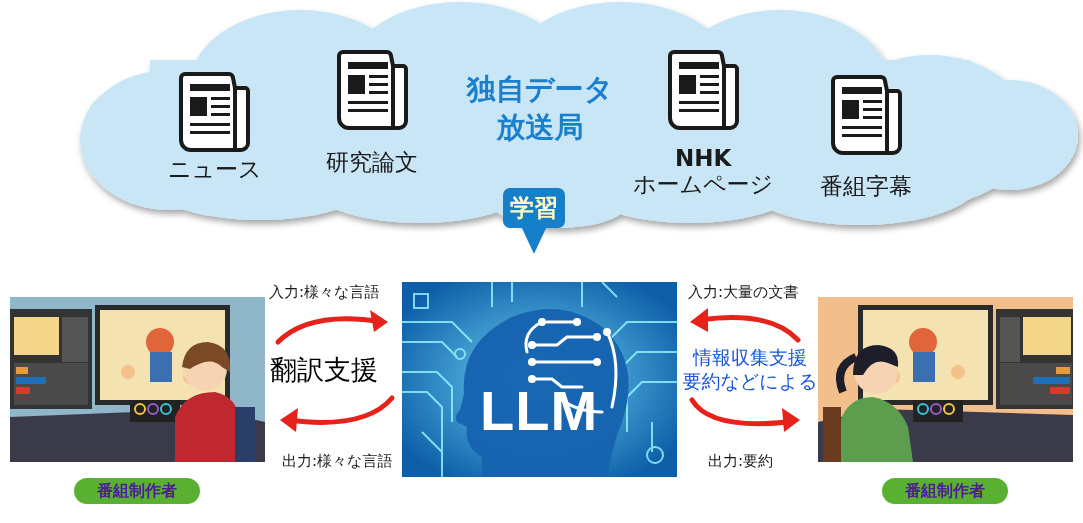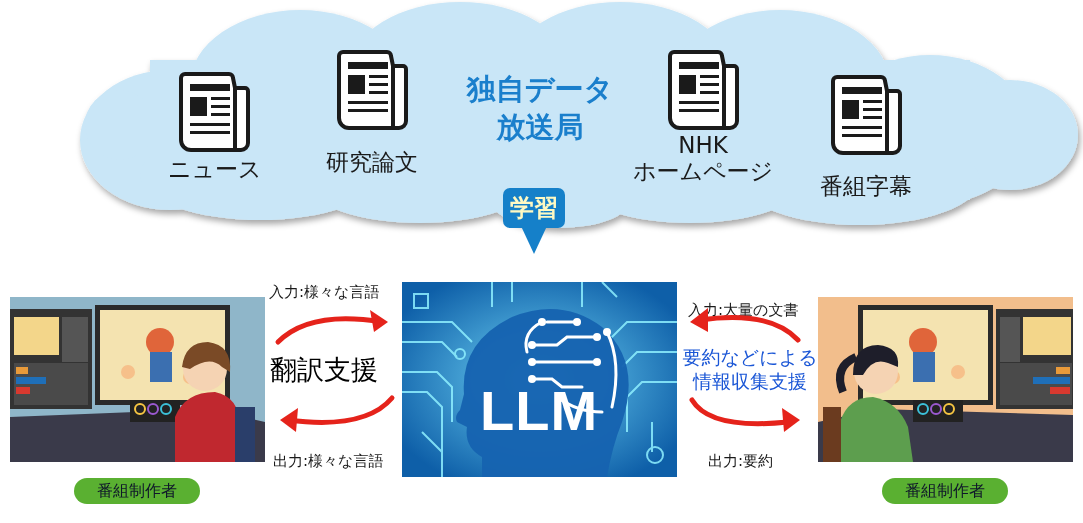--- a/index.html
+++ b/index.html
@@ -12,21 +12,21 @@
   
   #cloud-svg { position: absolute; left: 0; top: 0; }
   .cloud-item { position: absolute; display: flex; flex-direction: column; align-items: center; }
   .cloud-label { font-size: 23px; color: #1a1a1a; line-height: 26px; text-align: center; font-weight: 500; white-space: nowrap; }
   .cloud-title { position: absolute; left: 460px; top: 70px; width: 160px; text-align: center; color: #1a7fcc; font-weight: bold; font-size: 29px; line-height: 38px; }
   .badge { position: absolute; left: 503px; top: 188px; width: 62px; height: 40px; background: #1580c9; border-radius: 7px; color: #fef9c3; font-weight: bold; font-size: 24px; text-align: center; line-height: 40px; }
   .badge-tail { position: absolute; left: 521px; top: 226px; width: 0; height: 0; border-left: 13px solid transparent; border-right: 13px solid transparent; border-top: 28px solid #1580c9; }
 
   
   .scene { position: absolute; width: 255px; height: 165px; overflow: hidden; }
-  .badge-green { position: absolute; width: 126px; height: 26px; border-radius: 13px; background: #5ab031; color: #0f172a; font-weight: normal; font-size: 16px; text-align: center; line-height: 26px; }
+  .badge-green { position: absolute; width: 126px; height: 26px; border-radius: 13px; background: #5ab031; color: #4c1d95; font-weight: bold; font-size: 16px; text-align: center; line-height: 26px; }
 
   .io-label { position: absolute; font-size: 15px; color: #1a1a1a; white-space: nowrap; font-weight: 500; }
   .support-big { position: absolute; color: #000000; font-size: 27px; white-space: nowrap; text-align: center; }
   .support-small { position: absolute; color: #1a56d6; font-size: 19px; line-height: 24px; text-align: center; white-space: nowrap; }
 
   .llm-panel { position: absolute; left: 402px; top: 282px; width: 275px; height: 195px; overflow: hidden; background: linear-gradient(180deg, #0e5fa8 0%, #2f9fd8 50%, #0e5fa8 100%); }
 </style>
 </head>
 <body>
 
@@ -94,21 +94,21 @@
     <path d="M58 16 h10 a3 3 0 0 1 3 3 v52 a7 7 0 0 1 -7 7 h-50 a10 10 0 0 1 -10 -10 v-62 a4 4 0 0 1 4 -4 h44 a4 4 0 0 1 4 4 z" fill="#fff" stroke="#1a1a1a" stroke-width="4"></path>
     <line x1="58" y1="16" x2="58" y2="76" stroke="#1a1a1a" stroke-width="4"></line>
     <rect x="13" y="12" width="40" height="7" fill="#1a1a1a"></rect>
     <rect x="13" y="25" width="17" height="19" fill="#1a1a1a"></rect>
     <rect x="34" y="25" width="19" height="3" fill="#1a1a1a"></rect>
     <rect x="34" y="33" width="19" height="3" fill="#1a1a1a"></rect>
     <rect x="34" y="41" width="19" height="3" fill="#1a1a1a"></rect>
     <rect x="13" y="51" width="40" height="3" fill="#1a1a1a"></rect>
     <rect x="13" y="59" width="40" height="3" fill="#1a1a1a"></rect>
   </svg>
-  <div class="cloud-label" style="margin-top:2px;font-weight:normal;">NHK</div>
+  <div class="cloud-label" style="margin-top:15px;font-weight:bold;">NHK</div>
   <div class="cloud-label">ホームページ</div>
 </div>
 
 <div class="cloud-item" style="left:820px; top:75px;">
   <svg width="75" height="80" viewBox="0 0 75 80">
     <path d="M58 16 h10 a3 3 0 0 1 3 3 v52 a7 7 0 0 1 -7 7 h-50 a10 10 0 0 1 -10 -10 v-62 a4 4 0 0 1 4 -4 h44 a4 4 0 0 1 4 4 z" fill="#fff" stroke="#1a1a1a" stroke-width="4"></path>
     <line x1="58" y1="16" x2="58" y2="76" stroke="#1a1a1a" stroke-width="4"></line>
     <rect x="13" y="12" width="40" height="7" fill="#1a1a1a"></rect>
     <rect x="13" y="25" width="17" height="19" fill="#1a1a1a"></rect>
     <rect x="34" y="25" width="19" height="3" fill="#1a1a1a"></rect>
@@ -158,21 +158,21 @@
 <div class="badge-green" style="left:74px; top:478px;">番組制作者</div>
 
 <div class="io-label" style="left:269px; top:283px;">入力:様々な言語</div>
 <svg class="abs" style="left:270px; top:300px;" width="130" height="150" viewBox="0 0 130 150">
   <path d="M8 42 Q40 10 112 22" fill="none" stroke="#e5231b" stroke-width="5" stroke-linecap="round"></path>
   <polygon points="118,22 100,10 104,32" fill="#e5231b"></polygon>
   <path d="M122 98 Q95 130 18 120" fill="none" stroke="#e5231b" stroke-width="5" stroke-linecap="round"></path>
   <polygon points="10,120 28,108 26,132" fill="#e5231b"></polygon>
 </svg>
 <div class="support-big" style="left:270px; top:352px;">翻訳支援</div>
-<div class="io-label" style="left:273px; top:452px;">出力:様々な言語</div>
+<div class="io-label" style="left:282px; top:452px;">出力:様々な言語</div>
 
 <div class="llm-panel">
   <svg width="275" height="195" viewBox="0 0 275 195">
     <defs>
       <radialGradient id="glow" cx="50%" cy="50%" r="60%">
         <stop offset="0%" stop-color="#6fd3f5"></stop>
         <stop offset="100%" stop-color="#0e5fa8"></stop>
       </radialGradient>
     </defs>
     <rect width="275" height="195" fill="url(#glow)"></rect>
@@ -212,30 +212,30 @@
         <circle cx="195" cy="55" r="4"></circle>
       <circle cx="130" cy="80" r="4"></circle>
         <circle cx="195" cy="80" r="4"></circle>
       <circle cx="130" cy="97" r="4"></circle>
         <circle cx="205" cy="50" r="4"></circle>
     </g>
   </svg>
   <div class="abs" style="left:78px; top:96px; color:#ffffff; font-family:'Liberation Sans', sans-serif; font-weight:bold; font-size:56px; letter-spacing:1px;">LLM</div>
 </div>
 
-<div class="io-label" style="left:688px; top:283px;margin-top:18px;">入力:大量の文書</div>
+<div class="io-label" style="left:688px; top:283px;">入力:大量の文書</div>
 <svg class="abs" style="left:680px; top:300px;" width="130" height="150" viewBox="0 0 130 150">
   <path d="M118 40 Q90 10 20 20" fill="none" stroke="#e5231b" stroke-width="5" stroke-linecap="round"></path>
   <polygon points="10,22 28,8 28,32" fill="#e5231b"></polygon>
   <path d="M12 100 Q30 130 108 122" fill="none" stroke="#e5231b" stroke-width="5" stroke-linecap="round"></path>
   <polygon points="120,120 102,108 104,132" fill="#e5231b"></polygon>
 </svg>
 <div class="support-small" style="left:680px; top:345px; width:140px;">
+  <div>情報収集支援</div>
   <div>要約などによる</div>
-  <div>情報収集支援</div>
 </div>
 <div class="io-label" style="left:708px; top:452px;">出力:要約</div>
 
 <div class="scene" style="left:818px; top:297px; background:#f2be8c;">
   <svg width="255" height="165" viewBox="0 0 255 165">
     <rect x="0" y="0" width="255" height="165" fill="#f2be8c"></rect>
     <rect x="0" y="130" width="255" height="35" fill="#a07a55"></rect>
 
     <rect x="40" y="8" width="135" height="100" fill="#2a2a2a"></rect>
     <rect x="45" y="13" width="125" height="90" fill="#f4e3b0"></rect>

